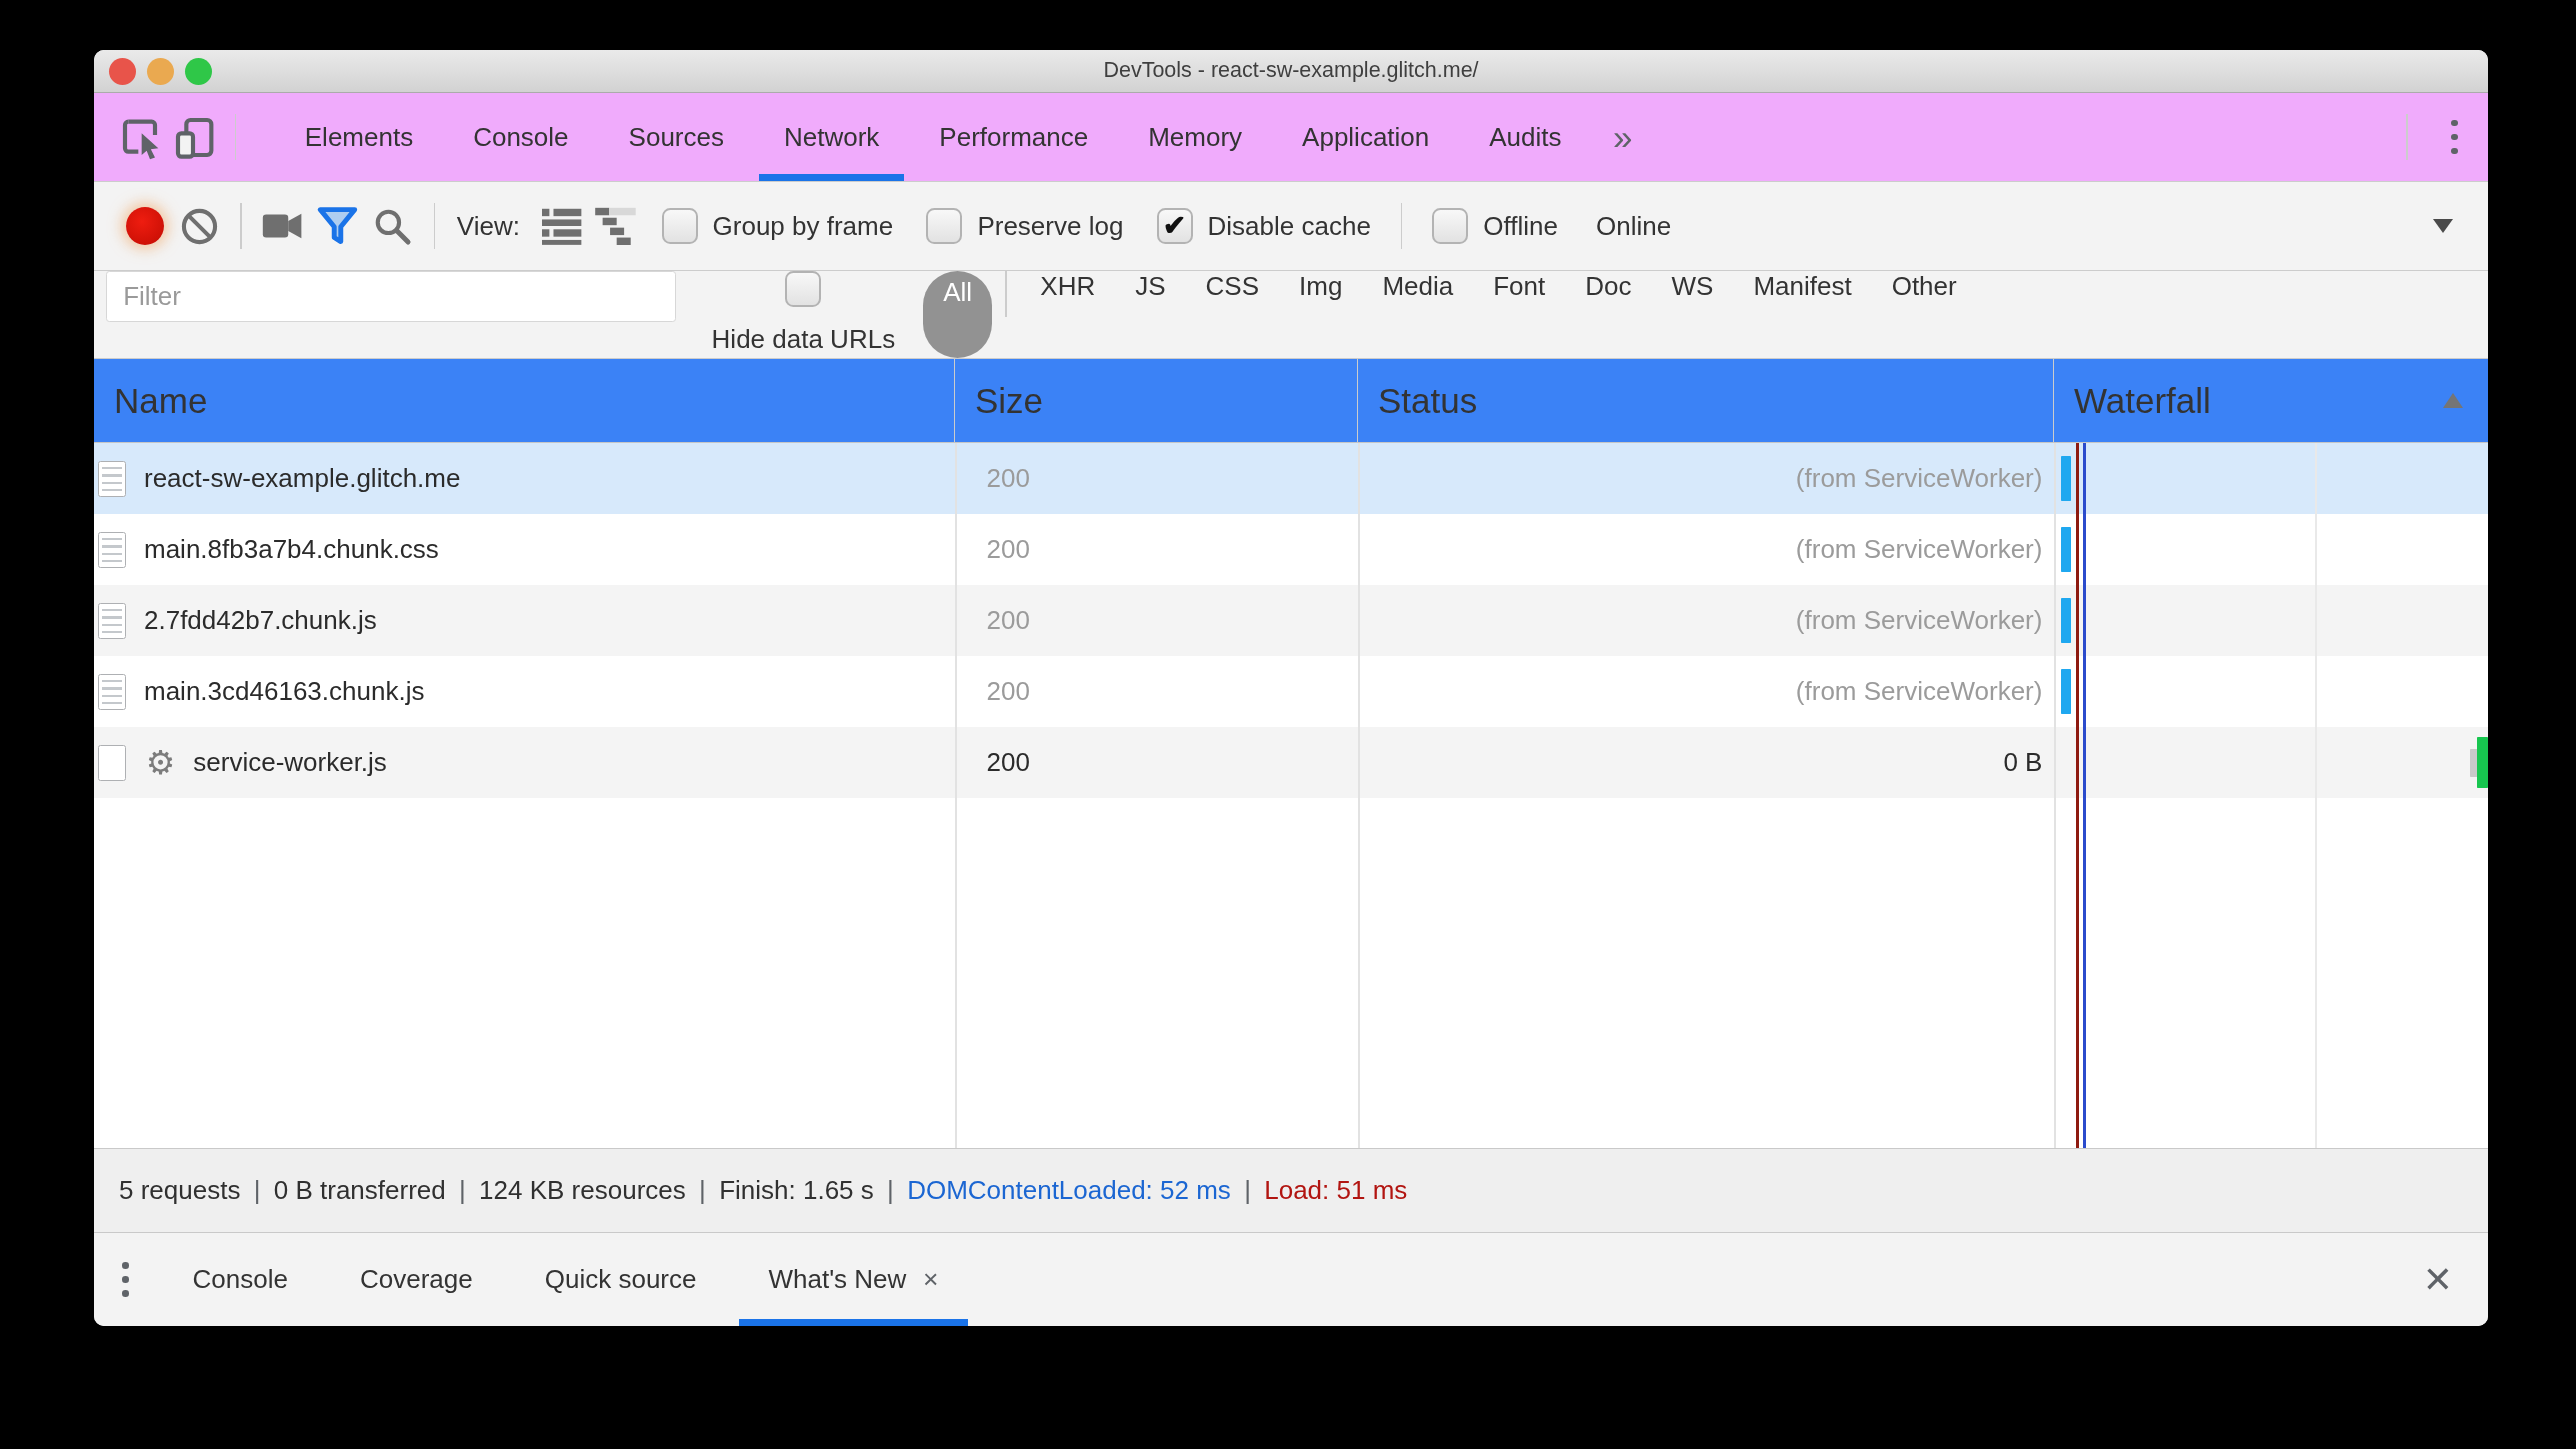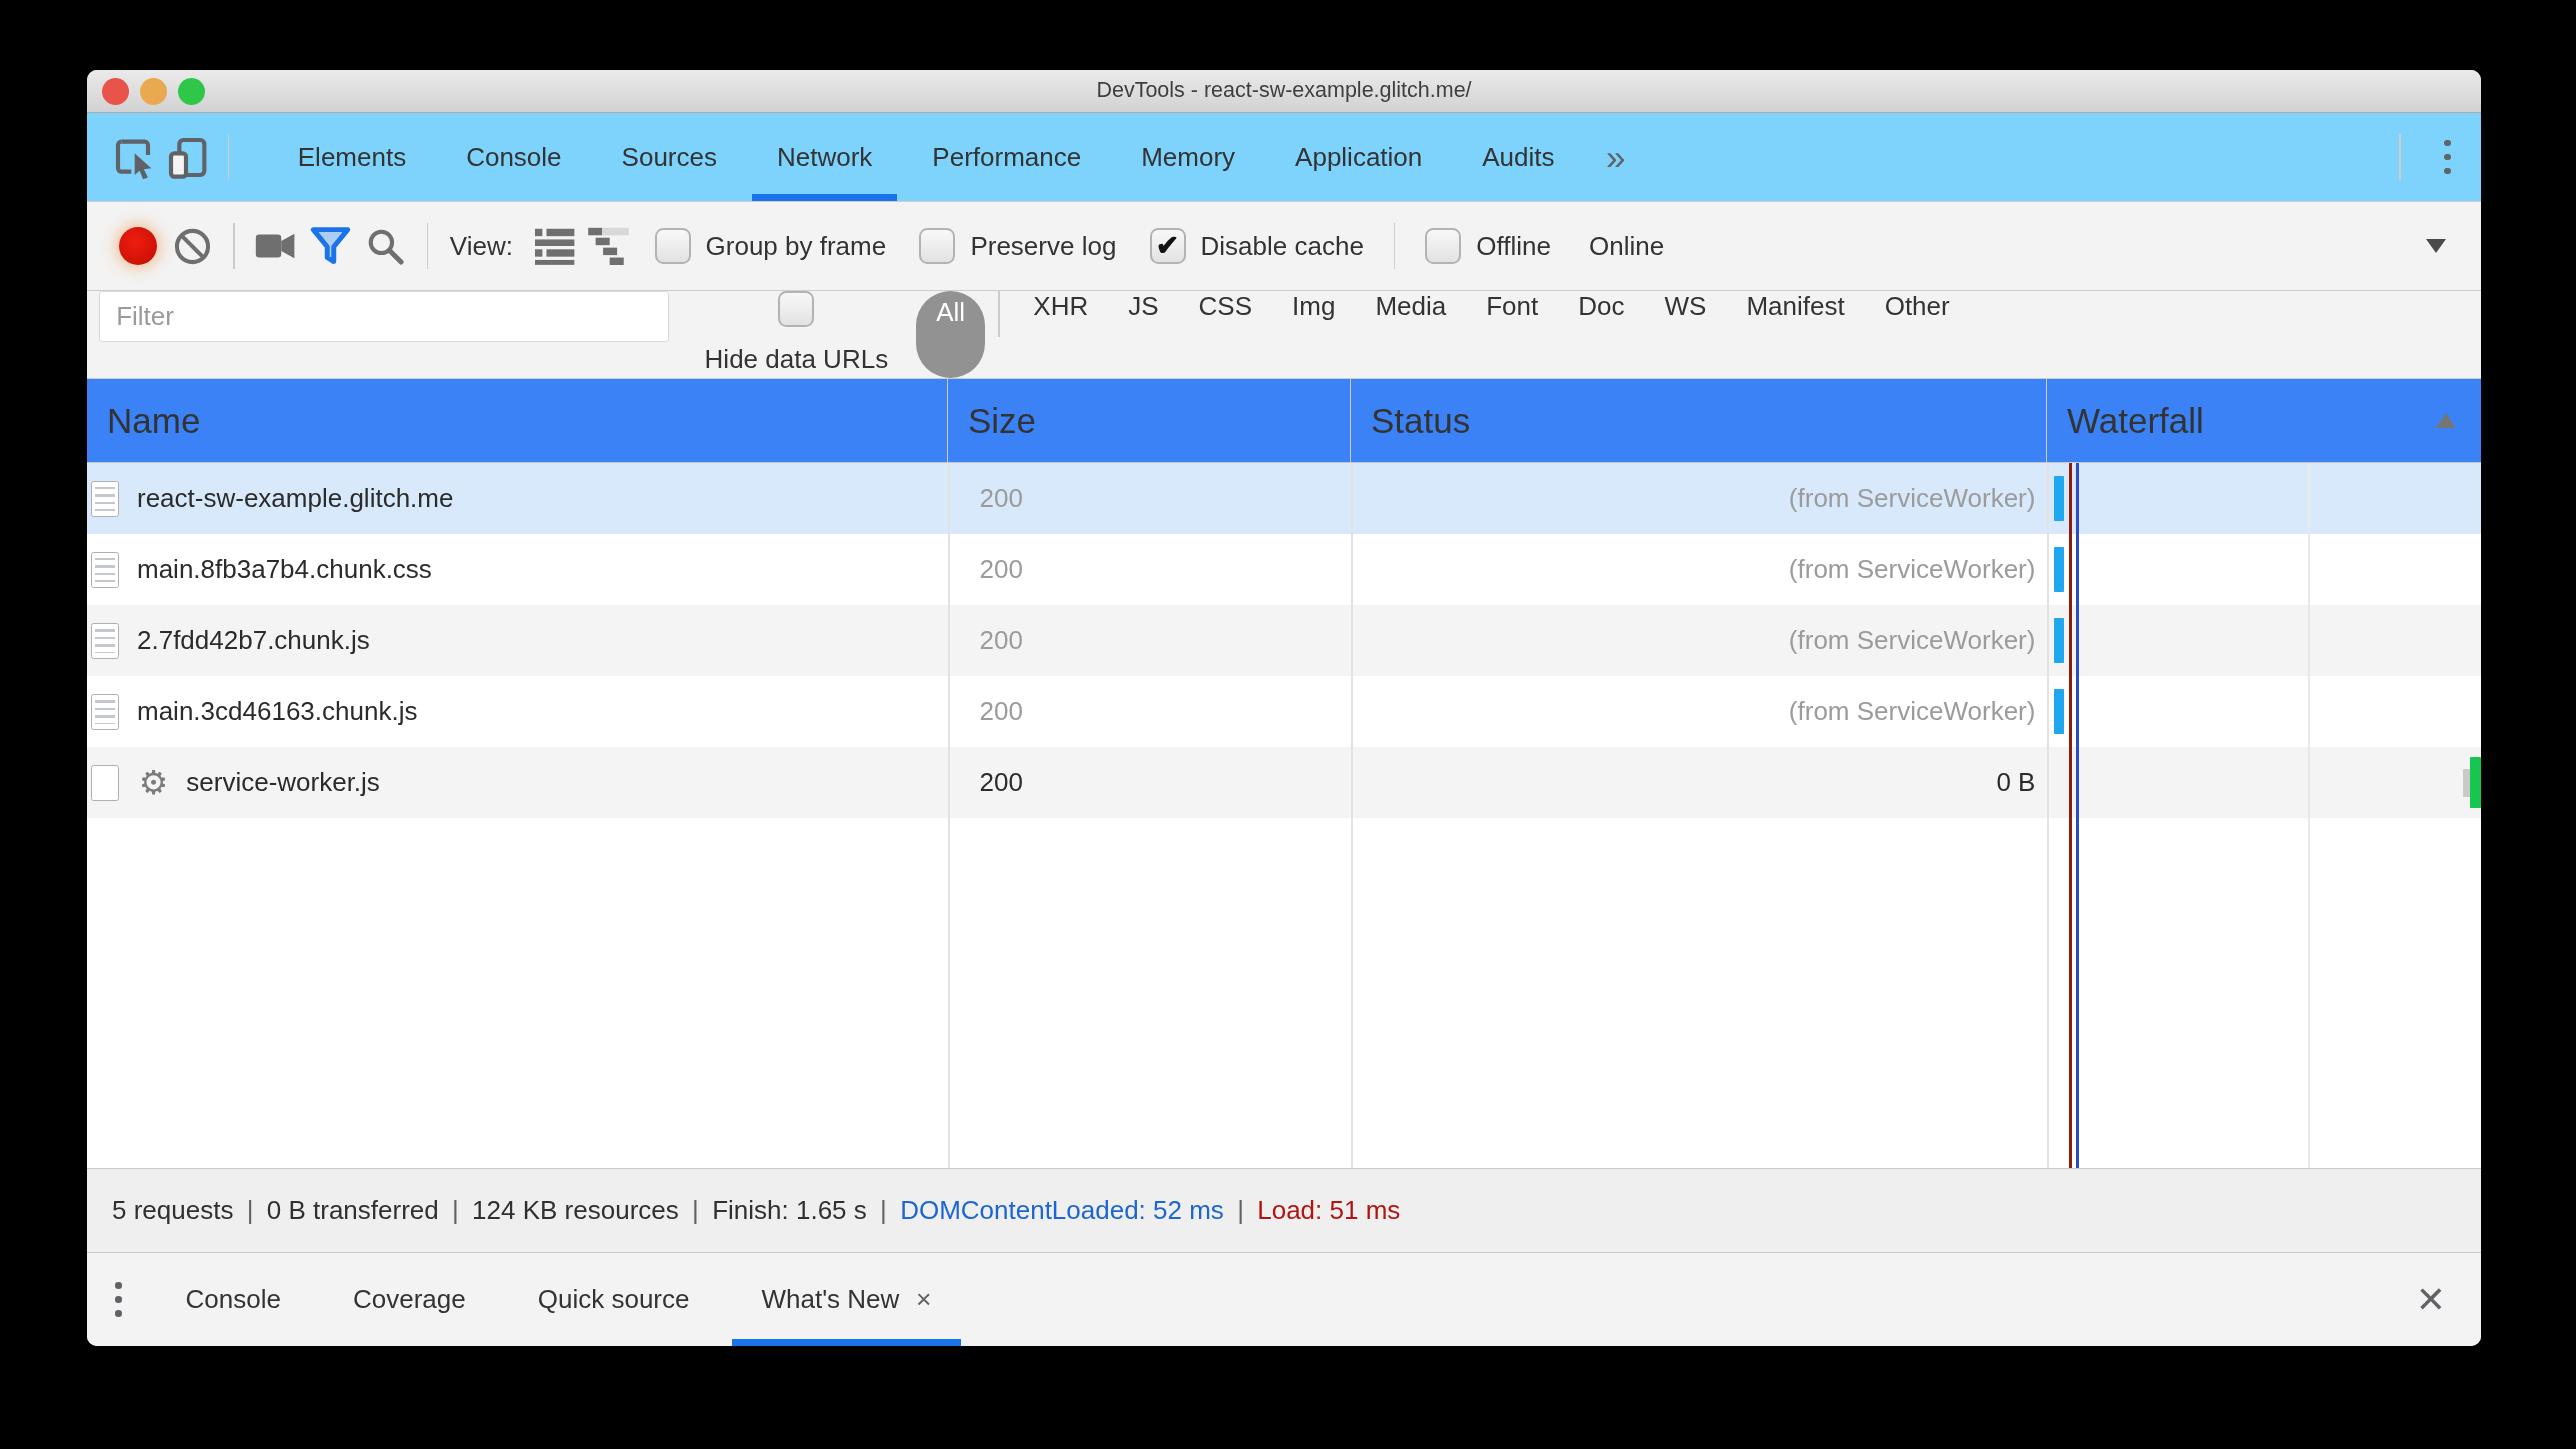--- a/index.html
+++ b/index.html
@@ -1,31 +1,31 @@
 <!DOCTYPE html>
 <html style="font-size:13.3px"><head>
 <meta charset="utf-8">
 <style>
   html,body{margin:0;padding:0;background:#000;}
   .stage{position:relative;width:2576px;height:1450px;background:#000;overflow:hidden;
          font-family:"Liberation Sans",sans-serif;}
-  .window{position:absolute;left:87px;top:50px;width:2394px;height:1276px;background:#fff;
+  .window{position:absolute;left:94px;top:50px;width:2394px;height:1276px;background:#fff;
           border-radius:10px;overflow:hidden;display:flex;flex-direction:column;
-          box-shadow:0 25px 75px rgba(0,0,0,.7);margin-top:20px;}
+          box-shadow:0 25px 75px rgba(0,0,0,.7);}
   
   .titlebar{height:43px;flex:0 0 43px;background:linear-gradient(#eaeaea,#d2d2d2);
             border-bottom:1.7px solid #ababab;position:relative;box-sizing:border-box;}
   .traffic{position:absolute;left:15px;top:7.5px;display:flex;gap:10.8px;}
   .tl{width:27px;height:27px;border-radius:50%;display:inline-block;}
   .tl.red{background:#e8544a;}
   .tl.yellow{background:#eaa950;}
   .tl.green{background:#2fc748;}
   .title{text-align:center;line-height:41px;font-size:21.5px;color:#3f3f3f;}
   
-  .tabbar{height:89px;flex:0 0 89px;background:#7dd3fc;border-bottom:1.7px solid #ccc;
+  .tabbar{height:89px;flex:0 0 89px;background:#f0abfc;border-bottom:1.7px solid #ccc;
           box-sizing:border-box;display:flex;align-items:center;padding:0 0 0 21.5px;}
   .icon-btn{display:flex;align-items:center;justify-content:center;width:53px;height:53px;}
   .vsep{width:1.7px;height:46px;background:#ccc;margin:0 13.3px;}
   .tabs{display:flex;margin-left:25px;height:100%;}
   .tab{position:relative;display:flex;align-items:center;padding:0 30px;font-size:26px;
        color:#333;height:100%;cursor:default;}
   .tab.active::after{content:"";position:absolute;left:5px;right:5px;bottom:0;height:6.6px;
        background:var(--accent);}
   .chevrons{font-size:35px;color:#5f6368;padding:0 21.5px;}
   .spacer{flex:1;}

